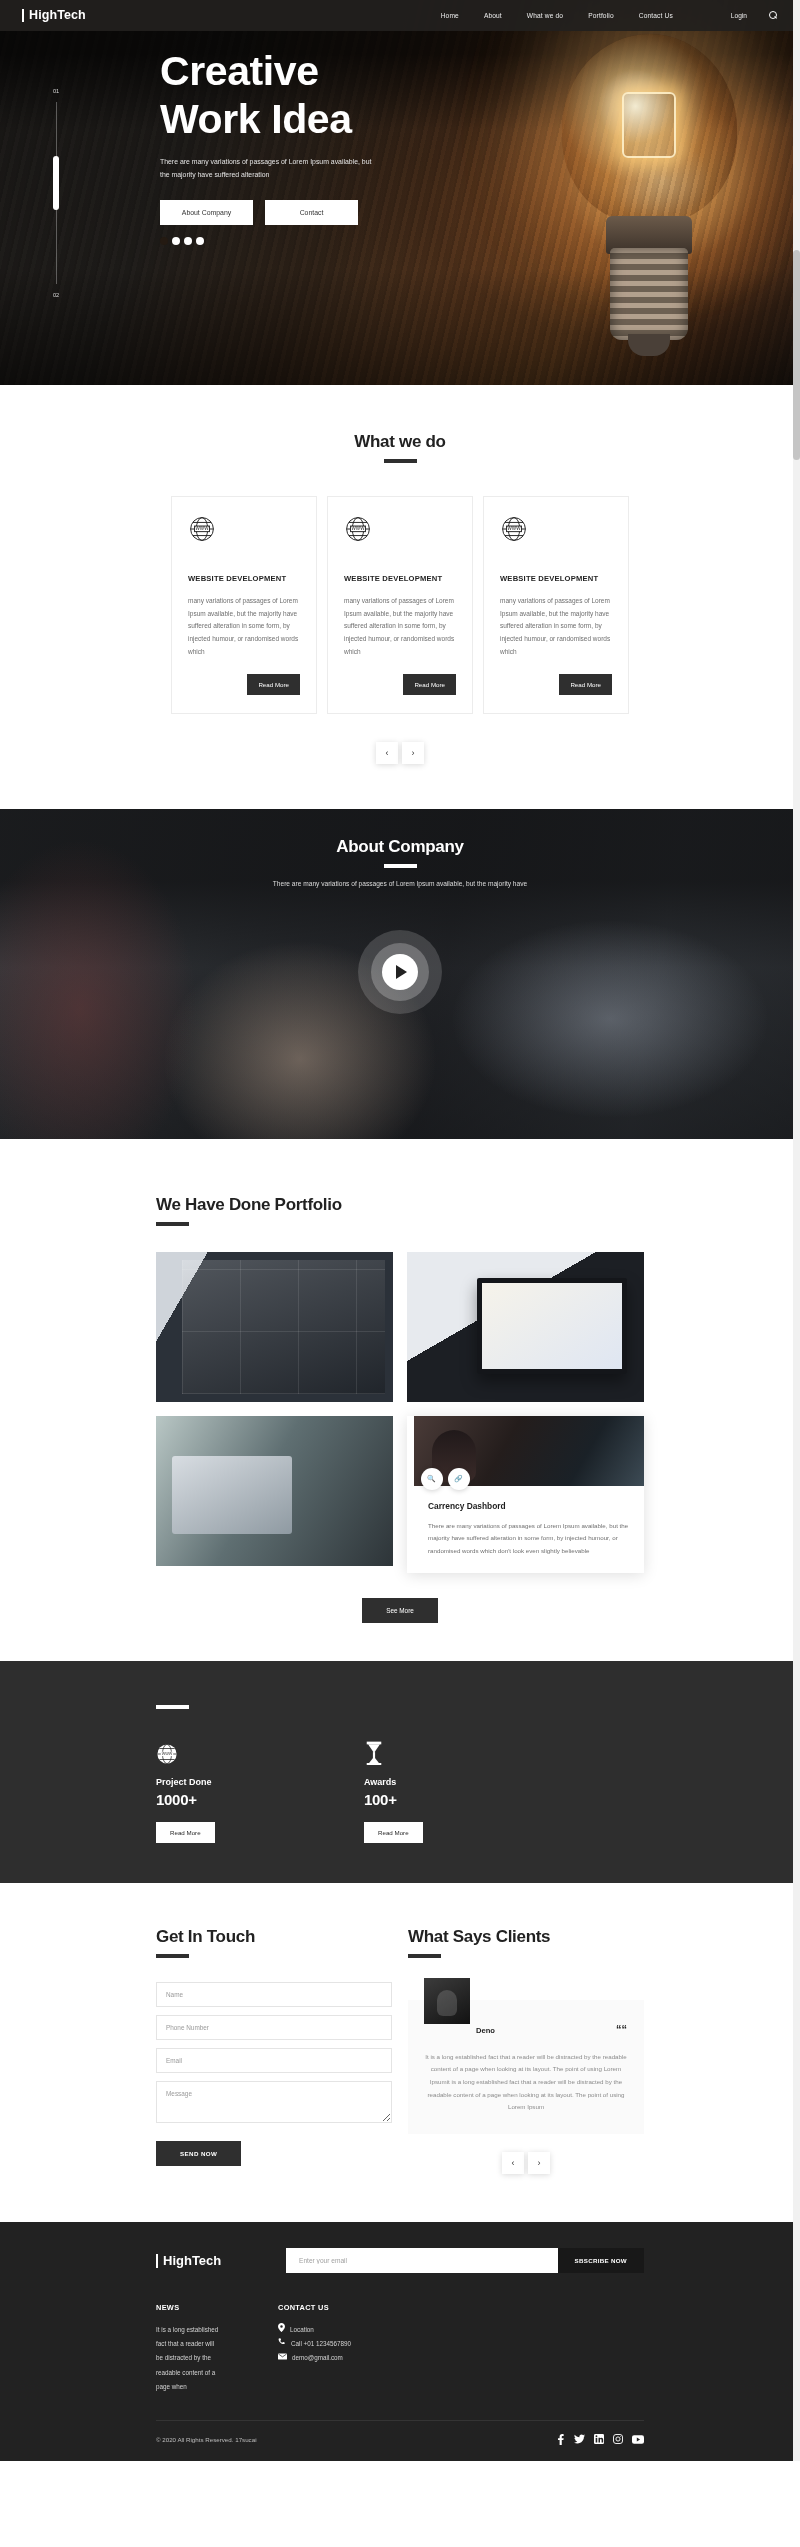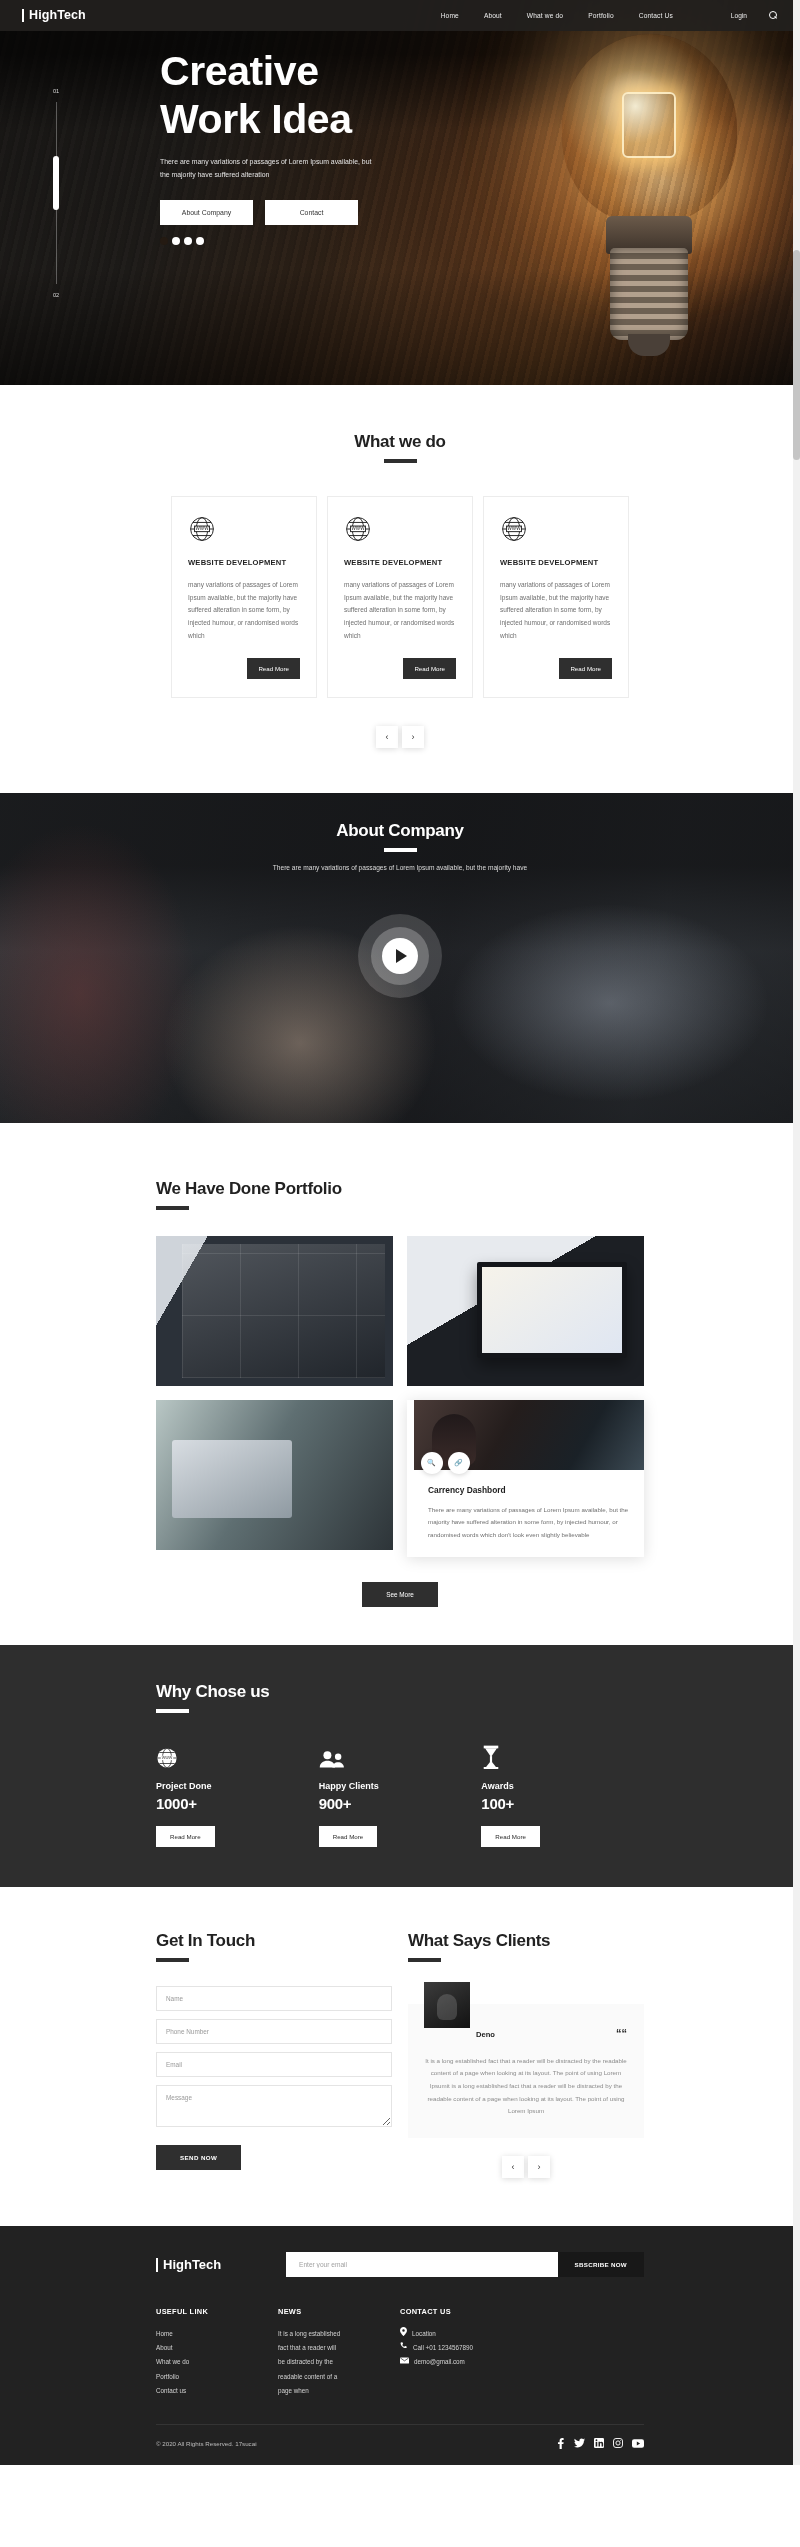--- a/index.html
+++ b/index.html
@@ -122,21 +122,21 @@
   .whatwedo{ padding:47px 0 0; background:#fff; }
   .cards{
     display:flex; gap:10px; justify-content:center; margin-top:33px;
   }
   .card{
     width:146px; border:1px solid #ececec; background:#fff; padding:18px 16px 18px;
   }
   .globe{ width:28px; height:28px; position:relative; }
   .globe svg{ display:block; }
   .card h3{
-    margin-top:14px; font-size:7.6px; font-weight:bold; color:#1f1f1f;
+    margin-top:30px; font-size:7.6px; font-weight:bold; color:#1f1f1f;
     line-height:1.45; letter-spacing:.2px;
   }
   .card p{
     margin-top:11px; font-size:6.5px; color:#6f6f6f; line-height:1.95;
   }
   .card .readmore{
     margin-top:16px; margin-left:auto; display:block; background:#2f2f2f; color:#fff;
     font-size:6.2px; border:none; padding:7px 11px; cursor:pointer;
   }
   .arrows{ display:flex; gap:4px; justify-content:center; margin-top:28px; }
@@ -488,21 +488,20 @@
           </div>
         </div>
       </div>
 
       <button class="see-more">See More</button>
     </div>
   </section>
 
   <section class="why">
     <div class="wrap">
-      <h2 class="sec-title">Why Chose us</h2>
       <div class="rule"></div>
 
       <div class="stats">
 
         <div class="stat">
           <div class="ico">
             <svg width="22" height="22" viewBox="0 0 32 32" fill="#fff">
               <circle cx="16" cy="16" r="14"></circle>
               <g fill="none" stroke="#2e2e2e" stroke-width="1.2">
                 <ellipse cx="16" cy="16" rx="6.6" ry="14"></ellipse>
@@ -512,33 +511,20 @@
               </g>
               <rect x="7" y="12.6" width="18" height="6.6" fill="#fff"></rect>
               <text x="16" y="17.8" font-size="5.4" text-anchor="middle" fill="#2e2e2e" font-family="Liberation Sans">WWW</text>
             </svg>
           </div>
           <h5>Project Done</h5>
           <div class="num">1000+</div>
           <button class="readmore">Read More</button>
         </div>
 
-        <div class="stat">
-          <div class="ico">
-            <svg width="26" height="20" viewBox="0 0 34 24" fill="#fff">
-              <circle cx="11" cy="7" r="5.2"></circle>
-                <path d="M1 23c0-5.4 4.5-8.6 10-8.6S21 17.6 21 23z"></path>
-              <circle cx="25" cy="9" r="4.2"></circle>
-                <path d="M17.5 23c0-4.3 3.4-6.9 7.5-6.9s7.5 2.6 7.5 6.9z"></path>
-            </svg>
-          </div>
-          <h5>Happy Clients</h5>
-          <div class="num">900+</div>
-          <button class="readmore">Read More</button>
-        </div>
 
         <div class="stat">
           <div class="ico">
             <svg width="20" height="24" viewBox="0 0 22 26" fill="#fff">
               <rect x="3" y="0.5" width="16" height="3"></rect>
               <path d="M4.5 3.5h13L11 13z"></path>
               <rect x="9.8" y="12" width="2.4" height="7"></rect>
               <path d="M4.5 25.5h13L11 17z"></path>
               <rect x="3" y="24" width="16" height="2.2"></rect>
             </svg>
@@ -591,30 +577,20 @@
       <div class="f-top">
         <div class="f-logo">HighTech</div>
         <div class="subscribe">
           <input type="email" placeholder="Enter your email" style="">
           <button type="button">SBSCRIBE NOW</button>
         </div>
       </div>
 
       <div class="f-cols">
 
-        <div class="f-col">
-          <h6>USEFUL LINK</h6>
-          <ul>
-            <li><a>Home</a></li>
-            <li><a>About</a></li>
-            <li><a>What we do</a></li>
-            <li><a>Portfolio</a></li>
-            <li><a>Contact us</a></li>
-          </ul>
-        </div>
 
         <div class="f-col">
           <h6>NEWS</h6>
           <ul>
             <li>It is a long established</li>
             <li>fact that a reader will</li>
             <li>be distracted by the</li>
             <li>readable content of a</li>
             <li>page when</li>
           </ul>

